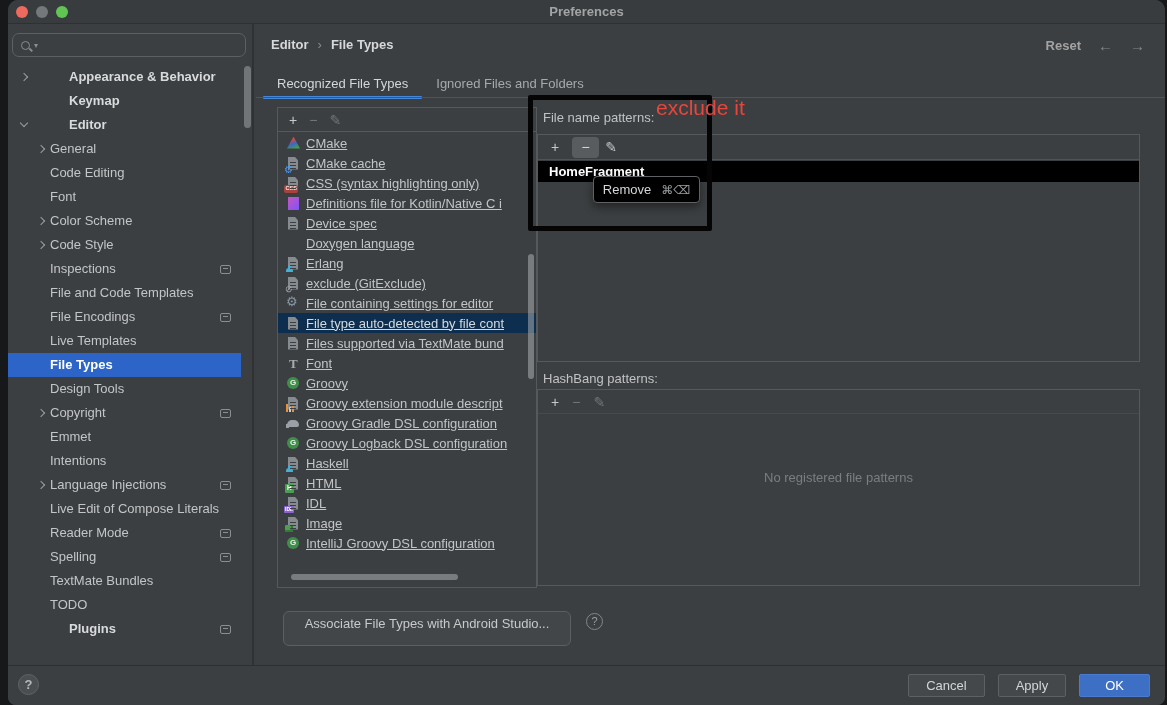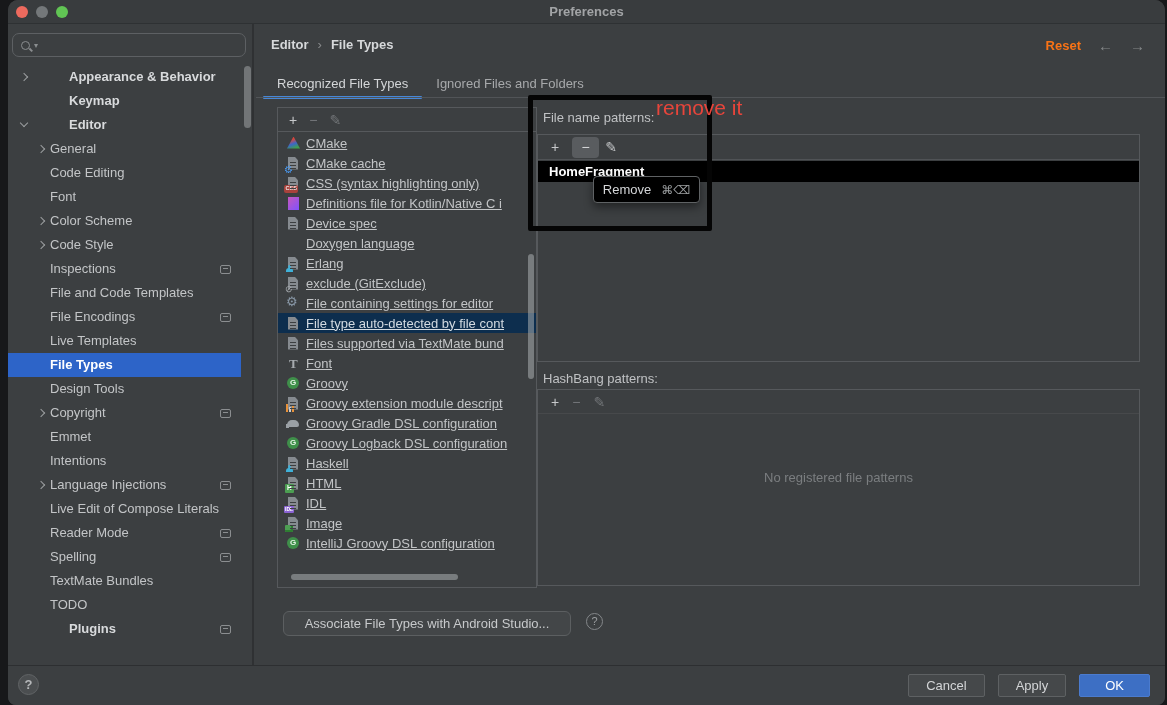--- a/index.html
+++ b/index.html
@@ -50,21 +50,21 @@
   .side-thumb { position:absolute; right:1px; top:42px; width:7px; height:62px;
                 border-radius:4px; background:rgba(180,184,187,.45); }
 
   
   .breadcrumb { position:absolute; left:263px; top:37px; display:flex; gap:9px;
                 align-items:center; }
   .breadcrumb .bc { font-weight:bold; color:#d6d8da; }
   .breadcrumb .sep { color:#87898b; }
   .header-right { position:absolute; right:20px; top:37px; display:flex; gap:17px;
                   align-items:center; }
-  .reset { color:#f97316; font-weight:bold;text-align:center; }
+  .reset { color:#a3a3a3; font-weight:bold;text-align:center; }
   .nav-arrow { color:#85888a; font-size:15px; }
   .tabs { position:absolute; left:255px; top:72px; display:flex; height:26px; }
   .tab { padding:0 14px; line-height:24px; position:relative; color:#a7a9ab; }
   .tab.active { color:#d4d6d8; }
   .tab.active::after { content:''; position:absolute; left:0; right:0; bottom:-1px;
                        height:3px; background:#4787d7; border-radius:1px; }
   .tabs-line { position:absolute; left:248px; right:0; top:97px; height:1px;
                background:#515457; }
 
   
@@ -149,21 +149,21 @@
   .ctx-menu .sc { color:#9da0a2; font-size:12px; }
   .hb-label { position:absolute; left:535px; top:371px; color:#c0c2c4; }
   .hb-box { position:absolute; left:529px; top:389px; width:603px; height:197px;
             border:1px solid #56595c; }
   .hb-tbar { height:24px; display:flex; align-items:center; gap:13px; padding-left:13px;
              border-bottom:1px solid #47494b; }
   .hb-empty { position:absolute; left:0; right:0; top:80px; text-align:center;
               color:#7b7e80; }
 
   
-  .assoc-btn { position:absolute; left:275px; top:611px; width:288px; height:25px;
+  .assoc-btn { position:absolute; left:275px; top:611px; width:288px; height:35px;
                background:#434648; border:1px solid #5c5f61; border-radius:6px;
                color:#c7c9cb; text-align:center; line-height:23px; }
   .assoc-help { position:absolute; left:578px; top:613px; width:17px; height:17px;
                 border:1.5px solid #84878a; border-radius:50%; color:#9b9ea0;
                 font-size:11px; text-align:center; line-height:14px; }
 
   
   .footer { position:absolute; left:0; right:0; bottom:0; height:40px;
             border-top:1px solid #2d2f31; background:#3c3f41; }
   .foot-help { position:absolute; left:10px; top:8px; width:21px; height:21px;
@@ -452,15 +452,15 @@
   <div class="footer">
     <div class="foot-help">?</div>
     <div class="foot-btns">
       <div class="btn">Cancel</div>
       <div class="btn">Apply</div>
       <div class="btn primary">OK</div>
     </div>
   </div>
 
   <div class="anno-box"></div>
-  <div class="anno-text">remove it</div>
+  <div class="anno-text">exclude it</div>
 
 </div>
 
 </body></html>

